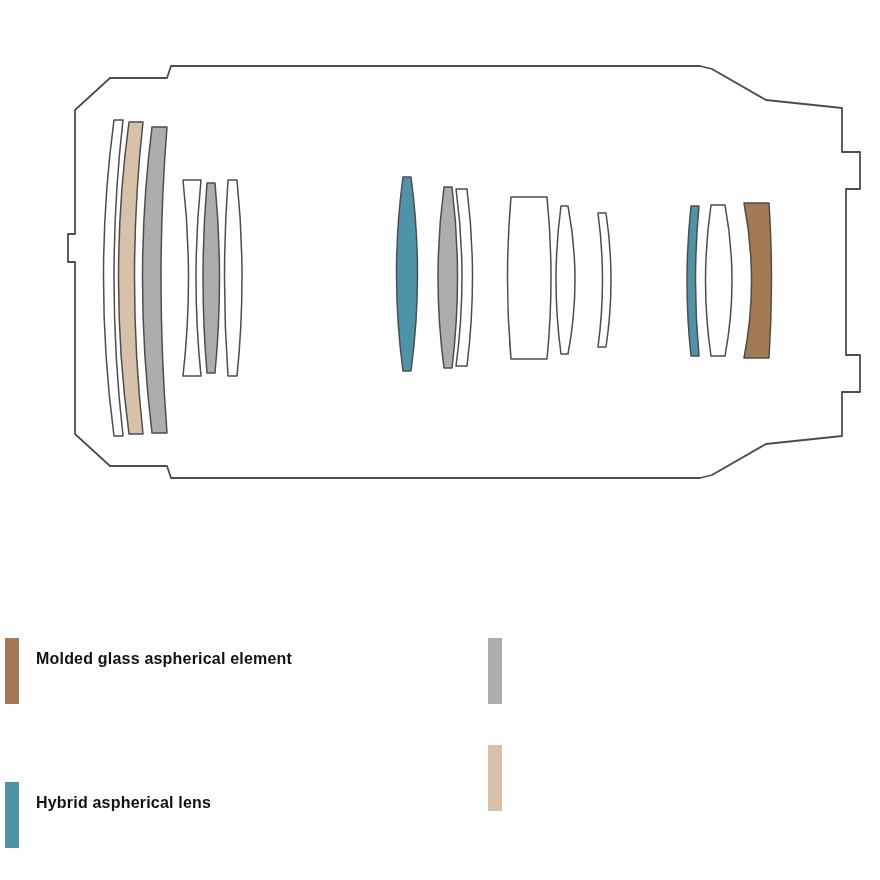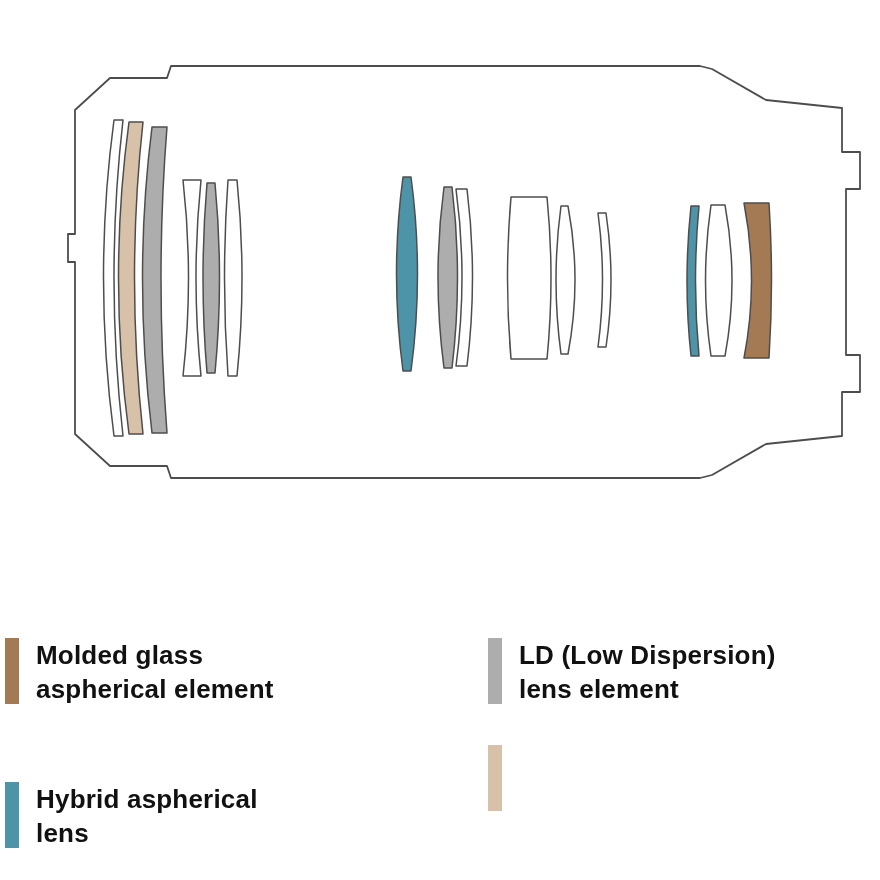--- a/index.html
+++ b/index.html
@@ -43,23 +43,23 @@
   }
   .swatch {
     display: block;
     width: 14px;
     height: 66px;
     flex: 0 0 14px;
   }
   .legend-label {
     display: block;
     width: 260px;
-    font-size: 26px;
+    font-size: 16px;
     font-weight: 700;
-    line-height: 34px;
+    line-height: 41px;
     color: #111111;
     letter-spacing: 0.2px;
   }
 </style>
 </head>
 <body>
 
 <div class="page">
 
   <div class="diagram-wrap">
@@ -98,21 +98,20 @@
       <span class="legend-label">Molded glass aspherical element</span>
     </div>
 
     <div class="legend-item" style="left:5px; top:782px;">
       <span class="swatch" style="background-color: rgb(77, 148, 169);"></span>
       <span class="legend-label">Hybrid aspherical lens</span>
     </div>
 
     <div class="legend-item" style="left:488px; top:638px;">
       <span class="swatch" style="background-color: rgb(173, 173, 173);"></span>
-      <span class="legend-label">LD (Low Dispersion) lens element</span>
     </div>
 
     <div class="legend-item" style="left:488px; top:745px;">
       <span class="swatch" style="background-color: rgb(216, 193, 169);"></span>
     </div>
 
   </div>
 
 </div>
 

